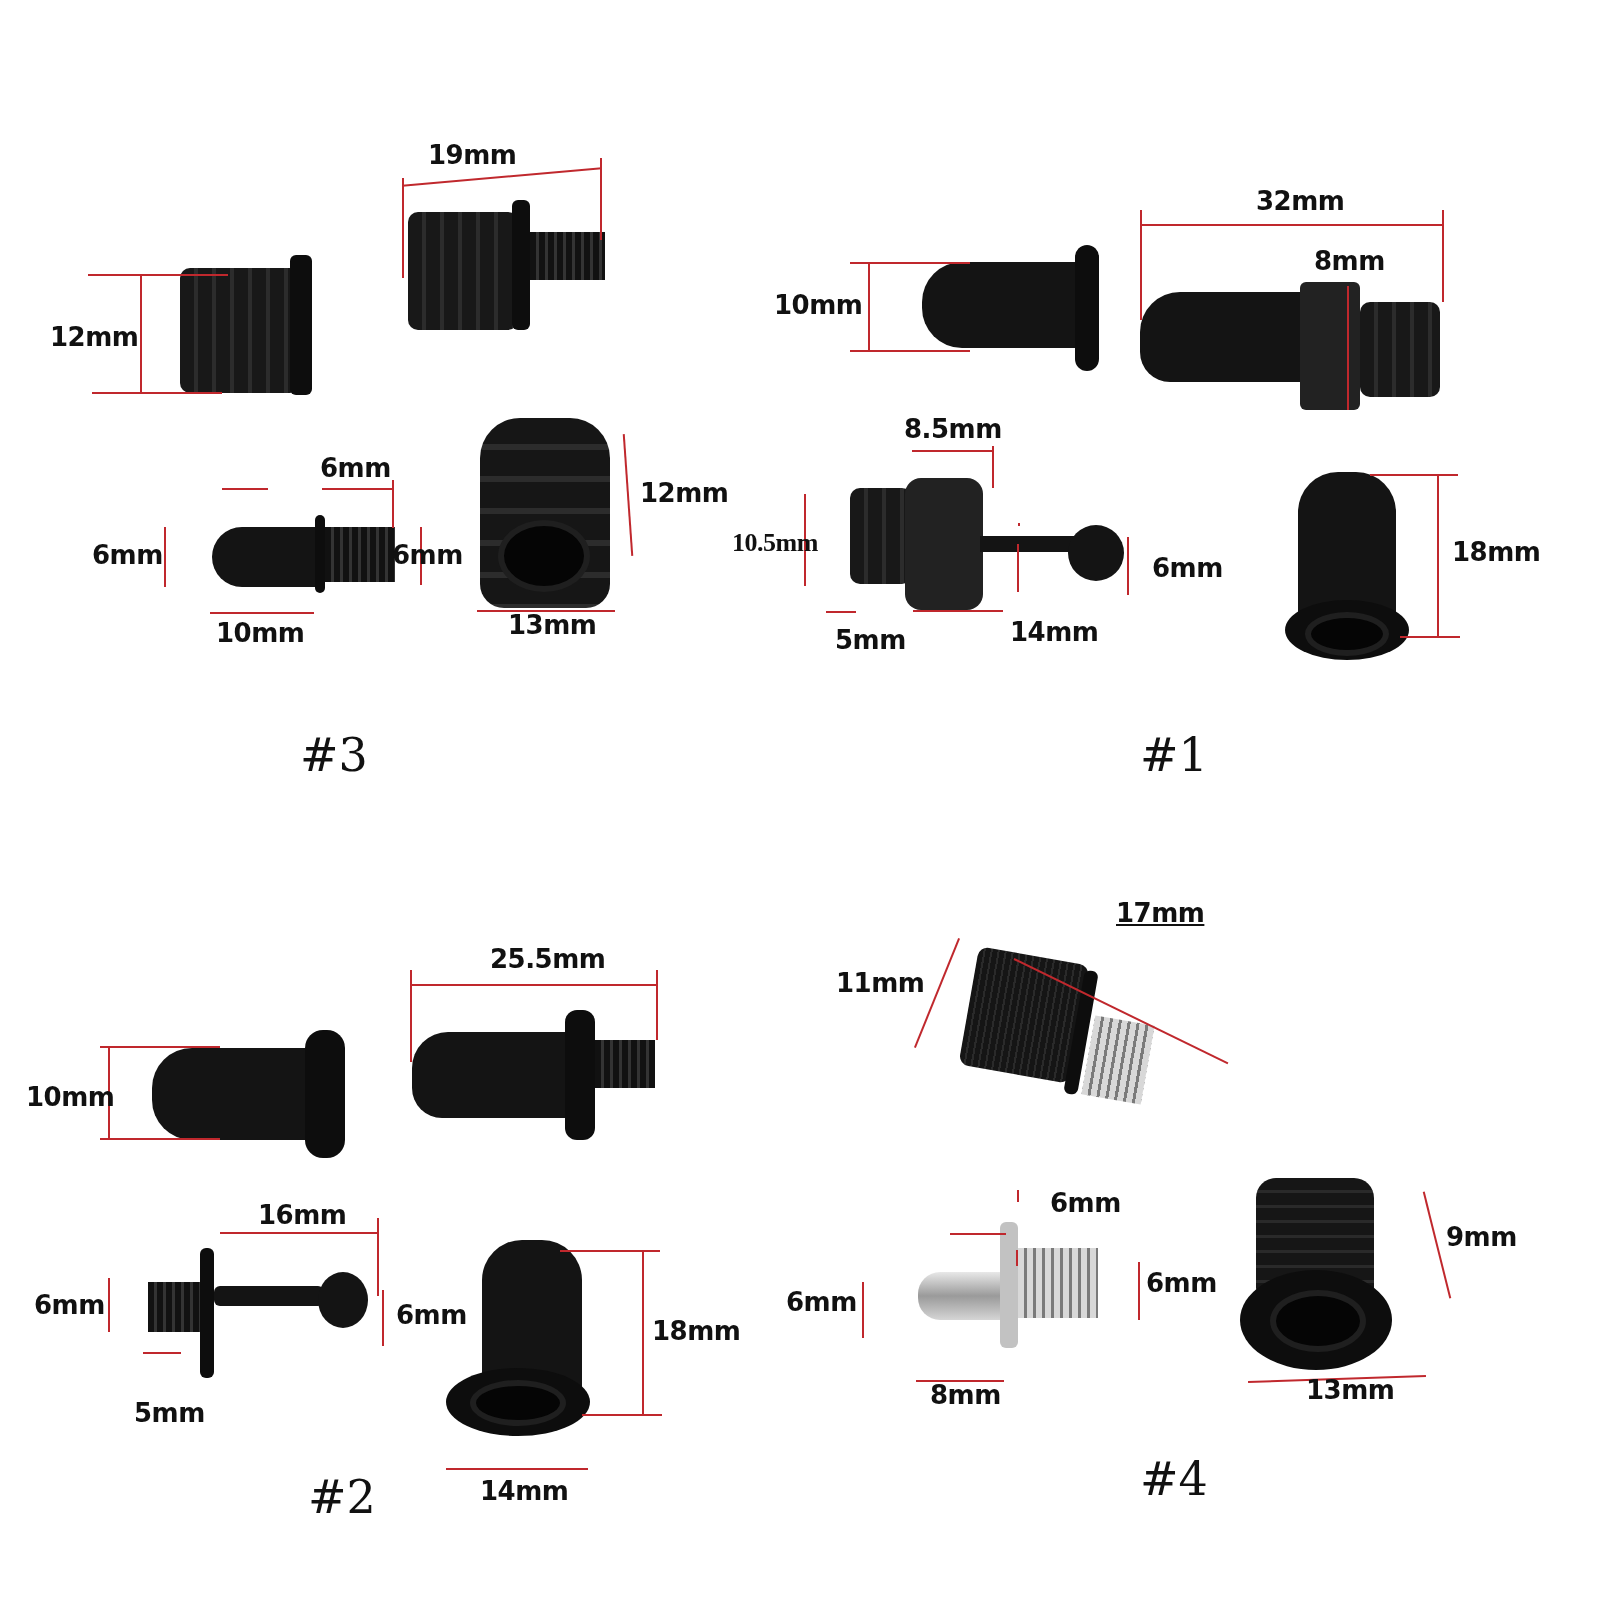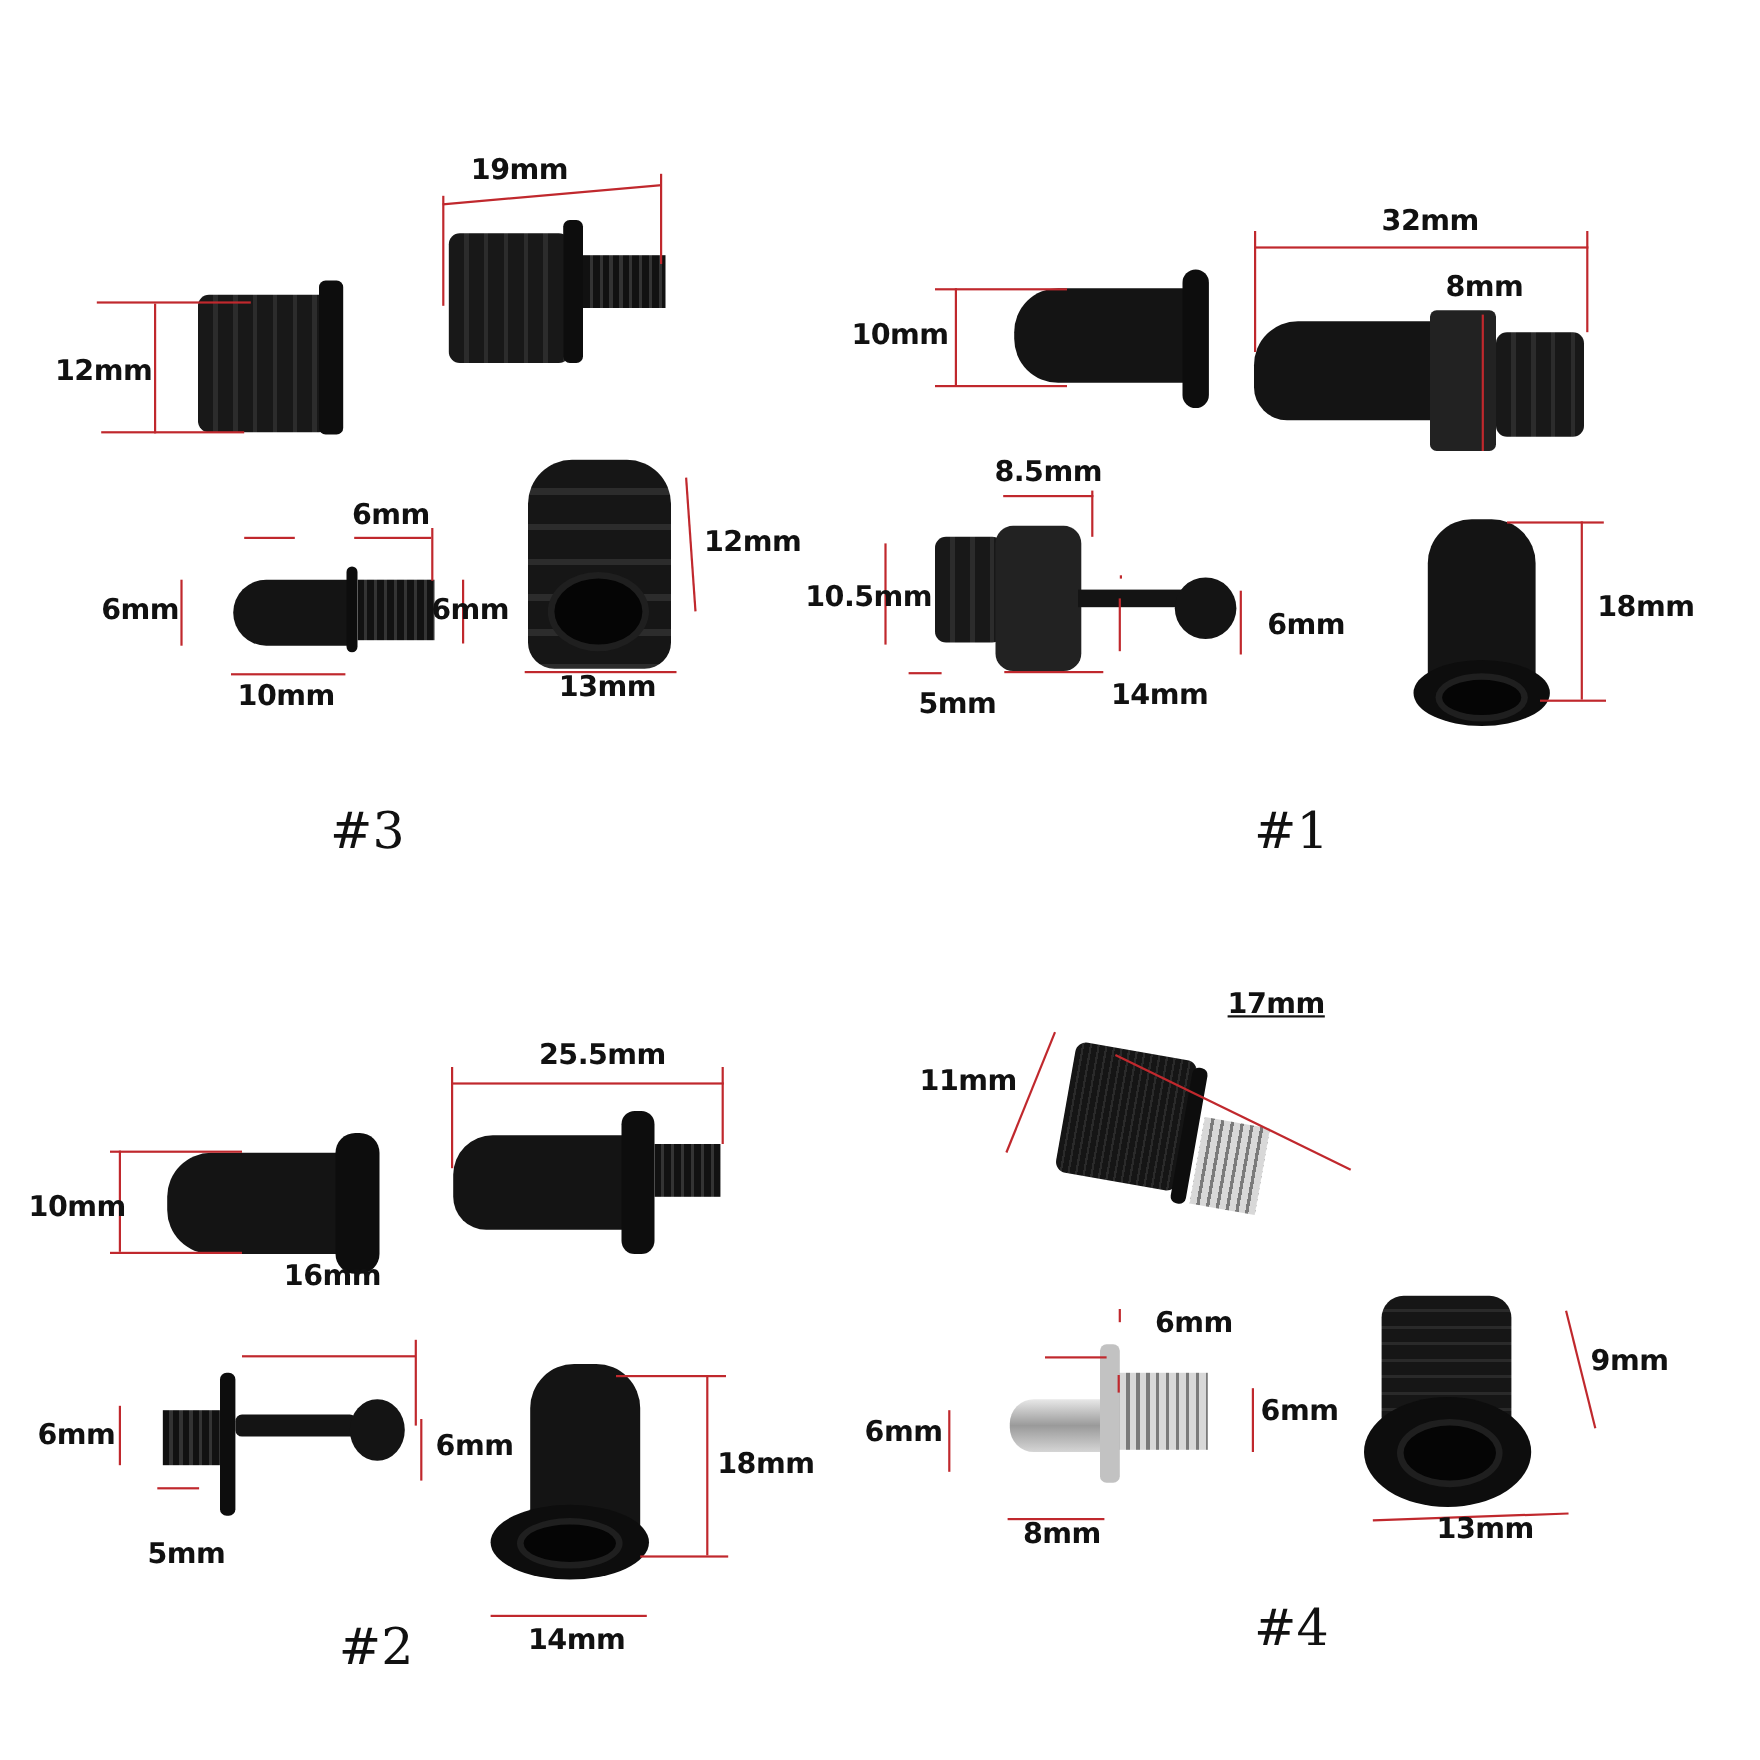--- a/index.html
+++ b/index.html
@@ -83,21 +83,21 @@
   <div class="label" style="left:1314px;top:246px;">8mm</div>
 
   <div class="groove" style="left:850px;top:488px;width:62px;height:96px;"></div>
   <div class="part" style="left:905px;top:478px;width:78px;height:132px;border-radius:16px;background:#222;"></div>
   <div class="part" style="left:980px;top:536px;width:95px;height:16px;"></div>
   <div class="part round" style="left:1068px;top:525px;width:56px;height:56px;"></div>
   <div class="dim h" style="left:912px;top:450px;width:82px;"></div>
   <div class="dim v" style="left:992px;top:446px;height:42px;"></div>
   <div class="label" style="left:904px;top:414px;">8.5mm</div>
   <div class="dim v" style="left:804px;top:494px;height:92px;"></div>
-  <div class="label" style="left:732px;top:528px;">10.5mm</div>
+  <div class="label" style="left:732px;top:528px;font-family:Liberation Serif, serif;">10.5mm</div>
   <div class="dim v" style="left:1017px;top:544px;height:48px;"></div>
   <div class="dim v" style="left:1018px;top:523px;height:3px;"></div>
   <div class="dim v" style="left:1127px;top:537px;height:58px;"></div>
   <div class="label" style="left:1152px;top:553px;">6mm</div>
   <div class="dim h" style="left:826px;top:611px;width:30px;"></div>
   <div class="label" style="left:835px;top:625px;">5mm</div>
   <div class="dim h" style="left:913px;top:610px;width:90px;"></div>
   <div class="label" style="left:1010px;top:617px;">14mm</div>
 
   <div class="part" style="left:1298px;top:472px;width:98px;height:160px;border-radius:40px 40px 6px 6px;"></div>
@@ -126,21 +126,21 @@
   <div class="dim v" style="left:410px;top:970px;height:92px;"></div>
   <div class="dim v" style="left:656px;top:970px;height:70px;"></div>
   <div class="label" style="left:490px;top:944px;">25.5mm</div>
 
   <div class="thread" style="left:148px;top:1282px;width:58px;height:50px;"></div>
   <div class="rim" style="left:200px;top:1248px;width:14px;height:130px;"></div>
   <div class="part" style="left:214px;top:1286px;width:110px;height:20px;border-radius:6px;"></div>
   <div class="part round" style="left:318px;top:1272px;width:50px;height:56px;"></div>
   <div class="dim h" style="left:220px;top:1232px;width:158px;"></div>
   <div class="dim v" style="left:377px;top:1218px;height:78px;"></div>
-  <div class="label" style="left:258px;top:1145px;">16mm</div>
+  <div class="label" style="left:258px;top:1200px;">16mm</div>
   <div class="dim v" style="left:108px;top:1278px;height:54px;"></div>
   <div class="label" style="left:34px;top:1290px;">6mm</div>
   <div class="dim v" style="left:382px;top:1290px;height:56px;"></div>
   <div class="label" style="left:396px;top:1300px;">6mm</div>
   <div class="dim h" style="left:143px;top:1352px;width:38px;"></div>
   <div class="label" style="left:134px;top:1398px;">5mm</div>
 
   <div class="part" style="left:482px;top:1240px;width:100px;height:160px;border-radius:40px 40px 6px 6px;"></div>
   <div class="rim" style="left:446px;top:1368px;width:144px;height:68px;border-radius:50%;"></div>
   <div class="hole" style="left:470px;top:1380px;width:84px;height:34px;"></div>

